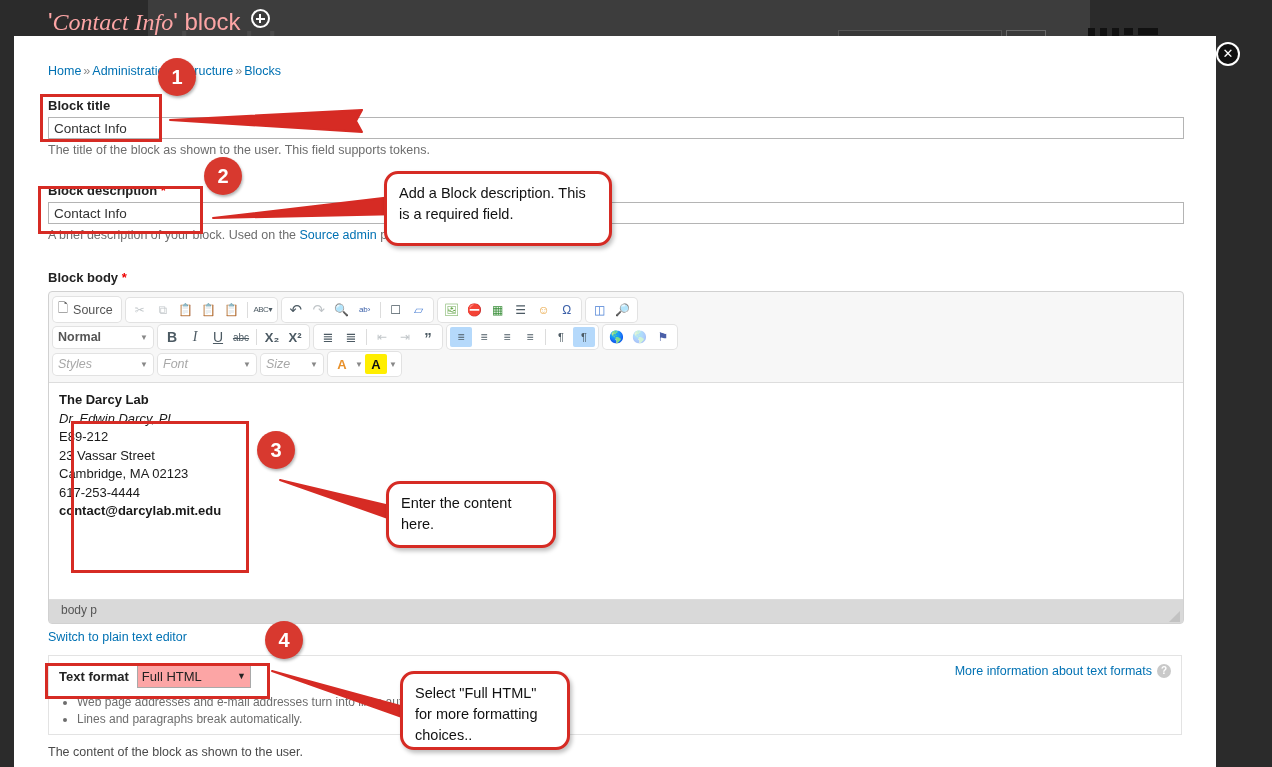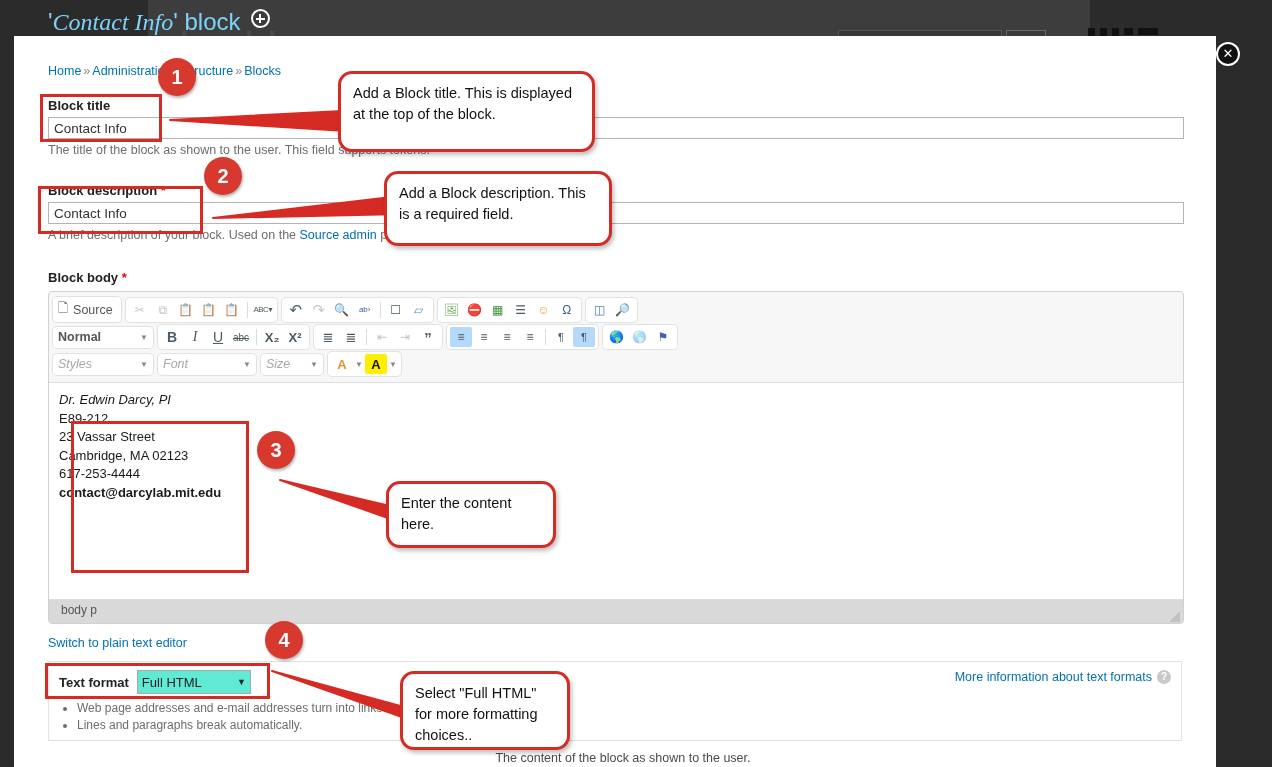--- a/index.html
+++ b/index.html
@@ -4,21 +4,21 @@
 <style>
   html,body{margin:0;padding:0;}
   body{
     width:1272px;height:767px;overflow:hidden;position:relative;
     font-family:"Liberation Sans", sans-serif;
     background:#2b2b2b;
   }
   
   #bg-page{position:absolute;inset:0;background:#2b2b2b;}
   #bg-header{position:absolute;left:148px;top:0;width:942px;height:44px;background:#3d3d3d;}
-  #bg-title{position:absolute;left:48px;top:8px;color:#7dd3fc;font-size:24px;white-space:nowrap;}
+  #bg-title{position:absolute;left:48px;top:8px;color:#fca5a5;font-size:24px;white-space:nowrap;}
   #bg-title .q{font-style:normal;}
   #bg-title .em{font-style:italic;font-family:"Liberation Serif",serif;}
   #bg-title .blk{font-weight:400;}
   #plus-icon{display:inline-block;width:15px;height:15px;border-radius:50%;
     border:2px solid #fff;position:relative;margin-left:10px;vertical-align:2px;}
   #plus-icon:before,#plus-icon:after{content:"";position:absolute;background:#fff;}
   #plus-icon:before{left:50%;top:3px;bottom:3px;width:2px;margin-left:-1px;}
   #plus-icon:after{top:50%;left:3px;right:3px;height:2px;margin-top:-1px;}
   #darcylab-wm{position:absolute;left:170px;top:26px;font-size:30px;font-weight:bold;color:#4a4a4a;letter-spacing:-1px;}
   #bg-search{position:absolute;left:838px;top:30px;width:162px;height:22px;background:#373737;border:1px solid #555;}
@@ -74,37 +74,37 @@
   #cb-normal{width:90px;font-weight:bold;} #cb-styles{width:90px;text-align:right;} #cb-font{width:88px;} #cb-size{width:52px;}
   #ck-body{background:#fff;border-top:1px solid #ddd;border-bottom:1px solid #ddd;
     height:200px;position:relative;padding:8px 10px;}
   #ck-status{height:20px;background:#d9d9d9;font-size:12px;color:#555;padding:3px 0 0 12px;position:relative;}
   #ck-resize{position:absolute;right:3px;bottom:1px;width:0;height:0;
     border-left:11px solid transparent;border-bottom:11px solid #c2c2c2;}
   .contact{font-size:13px;line-height:18.5px;color:#1a1a1a;}
   .contact .b{font-weight:bold;}
   .contact .i{font-style:italic;}
 
-  .plainlink{font-size:12.5px;color:#0071b3;margin-top:12px;display:inline-block;cursor:pointer;}
+  .plainlink{font-size:12.5px;color:#0071b3;margin-top:6px;display:inline-block;cursor:pointer;}
   #fmt-bar{margin-top:10px;display:flex;align-items:flex-start;justify-content:space-between;
     border:1px solid #e3e3e3;border-bottom:none;padding:8px 10px 6px 10px;width:1112px;}
   .fmt-left{display:flex;flex-direction:column;}
   .fmt-row{display:flex;align-items:center;gap:8px;}
   .fmt-label{font-size:13px;font-weight:bold;color:#222;}
-  #fmt-select{width:104px;height:22px;border:1px solid #a9a9a9;background:#5eead4;font-size:13px;
+  #fmt-select{width:104px;height:22px;border:1px solid #a9a9a9;background:#fca5a5;font-size:13px;
     color:#222;display:flex;align-items:center;justify-content:space-between;padding:0 4px;cursor:pointer;
     font-family:"Liberation Sans",sans-serif;}
   #fmt-select .car{font-size:9px;}
   .fmt-tips{margin:6px 0 0 18px;padding:0;font-size:12px;color:#6d6d6d;line-height:17px;}
   .fmt-tips li{list-style:disc;}
   .fmt-right{font-size:12.5px;color:#0071b3;white-space:nowrap;display:flex;align-items:center;gap:5px;cursor:pointer;}
   .qmark{width:14px;height:14px;border-radius:50%;background:#c9c9c9;color:#fff;font-size:10px;
     text-align:center;line-height:14px;font-weight:bold;}
   #fmt-rule{width:1134px;height:1px;background:#e3e3e3;}
-  #foot-note{font-size:12.5px;color:#4a4a4a;margin-top:10px;text-align:center;}
+  #foot-note{font-size:12.5px;color:#4a4a4a;margin-top:10px;}
 
   
   #overlay{position:absolute;inset:0;pointer-events:none;z-index:50;}
   .hl{position:absolute;border:3px solid #d62b24;box-sizing:border-box;}
   .badge{position:absolute;width:38px;height:38px;border-radius:50%;background:#d8392f;
     color:#fff;font-size:20px;font-weight:bold;display:flex;align-items:center;justify-content:center;
     font-family:"Liberation Sans",sans-serif;box-shadow:1px 2px 3px rgba(0,0,0,.3);}
   .cal{position:absolute;background:#fff;border:3px solid #d62b24;border-radius:14px;
     font-size:14.5px;color:#111;line-height:21px;padding:9px 12px;box-sizing:border-box;
     box-shadow:2px 3px 4px rgba(0,0,0,.25);}
@@ -251,20 +251,21 @@
               <div class="ck-btn" style="font-weight:bold;font-size:13px;background:#ffee00;color:#111">
                   <span>A</span>
                 </div>
               <div class="ck-btn" style="font-size:8px;color:#888;width:10px">▼</div>
             </div>
           </div>
         </div>
 
         <div id="ck-body">
           <div class="contact">
+            <div class="b">The Darcy Lab</div>
             <div class="i">Dr. Edwin Darcy, PI</div>
             <div>E89-212</div>
             <div>23 Vassar Street</div>
             <div>Cambridge, MA 02123</div>
             <div>617-253-4444</div>
             <div class="b">contact@darcylab.mit.edu</div>
           </div>
         </div>
 
         <div id="ck-status">
@@ -323,17 +324,16 @@
   </svg>
   <svg class="ptr" style="left:262px;top:665px;" width="150" height="60">
     <path d="M142 42 L10 6 L140 52 L142 46 Z" fill="#d62b24" stroke="#d62b24" stroke-width="2" stroke-linejoin="round"></path>
   </svg>
 
   <div class="badge" style="left:158px;top:58px;">1</div>
   <div class="badge" style="left:204px;top:157px;">2</div>
   <div class="badge" style="left:257px;top:431px;">3</div>
   <div class="badge" style="left:265px;top:621px;">4</div>
 
-  <div class="cal" style="left:338px;top:71px;width:257px;height:81px;">Add a Block title. This is displayed at the top of the block.</div>
   <div class="cal" style="left:386px;top:481px;width:170px;height:67px;">Enter the content here.</div>
   <div class="cal" style="left:384px;top:171px;width:228px;height:75px;">Add a Block description. This is a required field.</div>
   <div class="cal" style="left:400px;top:671px;width:170px;height:79px;">Select "Full HTML" for more formatting choices..</div>
 </div>
 
 </body></html>

